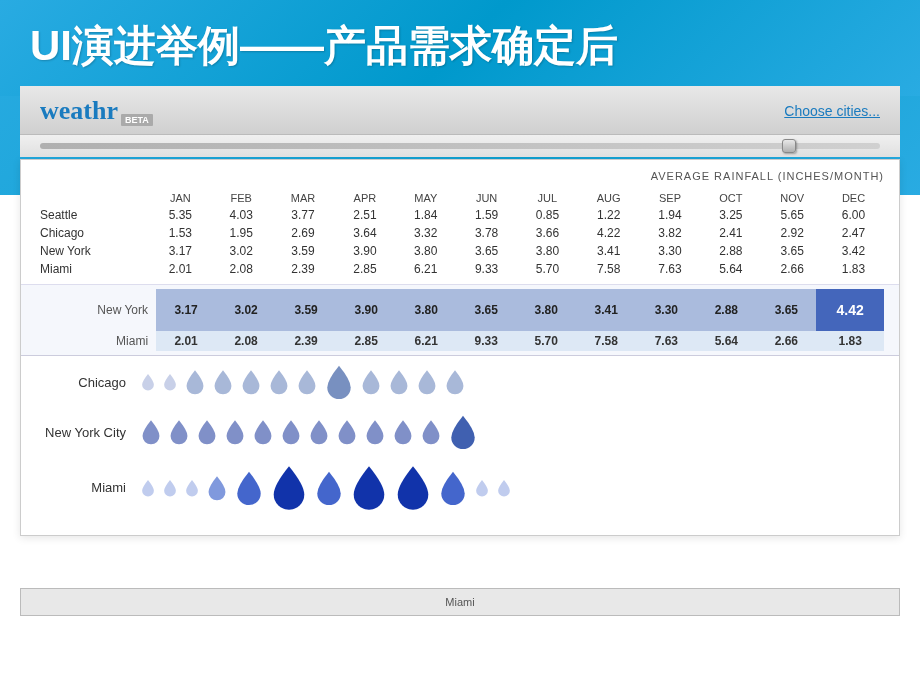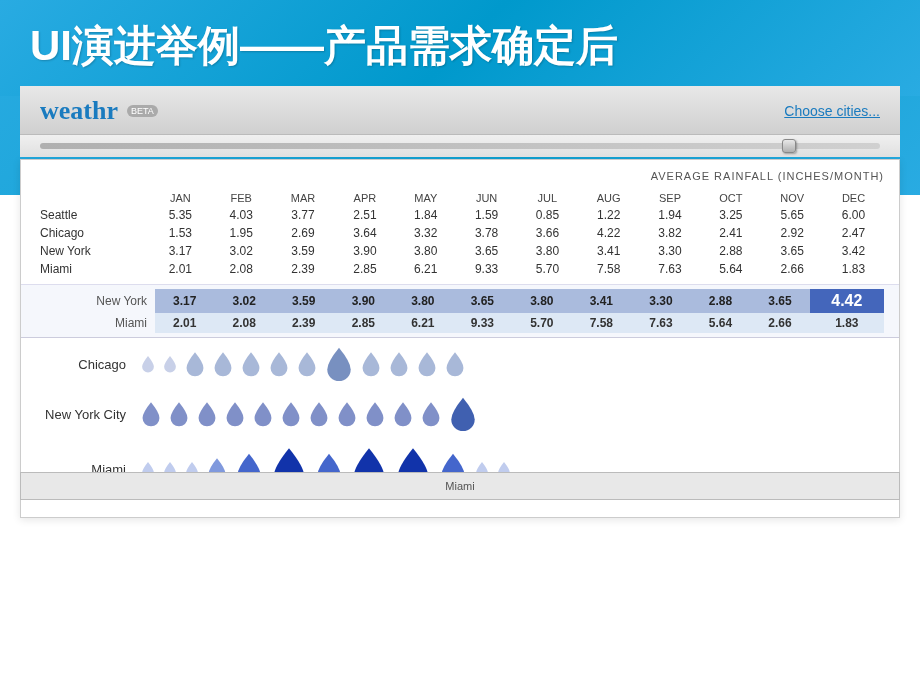--- a/index.html
+++ b/index.html
@@ -29,36 +29,36 @@
       background: linear-gradient(to bottom, #e8e8e8 0%, #d0d0d0 100%);
       padding: 10px 20px 8px 20px;
       display: flex;
       justify-content: space-between;
       align-items: center;
       border-bottom: 1px solid #bbb;
     }
 
     .weathr-logo {
       display: flex;
-      align-items: center;
-      gap: 9px;
+      align-items: flex-end;
+      gap: 3px;
     }
     .weathr-logo .logo-text {
       color: #1a7bbf;
       font-size: 26px;
       font-weight: bold;
       font-family: Georgia, serif;
     }
     .weathr-logo .beta-badge {
       background: #aaa;
       color: #fff;
       font-size: 9px;
       padding: 1px 4px;
-      border-radius: 6px;
-      font-weight: normal;
+      border-radius: 1px;
+      font-weight: bold;
       vertical-align: super;
     }
 
     .choose-cities {
       color: #1a7bbf;
       font-size: 14px;
       text-decoration: underline;
       cursor: pointer;
     }
 
@@ -140,21 +140,21 @@
       position: relative;
     }
     .raindrop svg {
       display: block;
     }
 
     
     .page-wrapper {
       position: relative;
       width: 920px;
-      height: 500px;
+      height: 616px;
     }
 
     .blue-bg {
       background: linear-gradient(135deg, #29abe2 0%, #0fa0d0 60%, #29abe2 100%);
       position: absolute;
       top: 0; left: 0; right: 0;
       height: 195px;
     }
   </style>
 </head>
@@ -279,21 +279,21 @@
               <td style="text-align: center; padding: 3px 4px; font-size: 12px; font-weight: bold; background: rgb(170, 187, 221); color: rgb(34, 34, 34);">3.02</td>
               <td style="text-align: center; padding: 3px 4px; font-size: 12px; font-weight: bold; background: rgb(170, 187, 221); color: rgb(34, 34, 34);">3.59</td>
               <td style="text-align: center; padding: 3px 4px; font-size: 12px; font-weight: bold; background: rgb(170, 187, 221); color: rgb(34, 34, 34);">3.90</td>
               <td style="text-align: center; padding: 3px 4px; font-size: 12px; font-weight: bold; background: rgb(170, 187, 221); color: rgb(34, 34, 34);">3.80</td>
               <td style="text-align: center; padding: 3px 4px; font-size: 12px; font-weight: bold; background: rgb(170, 187, 221); color: rgb(34, 34, 34);">3.65</td>
               <td style="text-align: center; padding: 3px 4px; font-size: 12px; font-weight: bold; background: rgb(170, 187, 221); color: rgb(34, 34, 34);">3.80</td>
               <td style="text-align: center; padding: 3px 4px; font-size: 12px; font-weight: bold; background: rgb(170, 187, 221); color: rgb(34, 34, 34);">3.41</td>
               <td style="text-align: center; padding: 3px 4px; font-size: 12px; font-weight: bold; background: rgb(170, 187, 221); color: rgb(34, 34, 34);">3.30</td>
               <td style="text-align: center; padding: 3px 4px; font-size: 12px; font-weight: bold; background: rgb(170, 187, 221); color: rgb(34, 34, 34);">2.88</td>
               <td style="text-align: center; padding: 3px 4px; font-size: 12px; font-weight: bold; background: rgb(170, 187, 221); color: rgb(34, 34, 34);">3.65</td>
-              <td style="text-align: center; padding: 3px 4px; font-size: 16px; font-weight: bold; background: rgb(68, 102, 187); color: rgb(255, 255, 255);">4.42</td>
+              <td style="text-align: center; padding: 13px 4px; font-size: 14px; font-weight: bold; background: rgb(68, 102, 187); color: rgb(255, 255, 255);">4.42</td>
             </tr>
             <tr>
               <td style="text-align: right; padding-right: 8px; color: rgb(85, 85, 85); font-size: 12px;">Miami</td>
               <td style="text-align: center; padding: 3px 4px; font-size: 12px; font-weight: bold; background: rgb(221, 232, 245); color: rgb(51, 51, 51);">2.01</td>
               <td style="text-align: center; padding: 3px 4px; font-size: 12px; font-weight: bold; background: rgb(221, 232, 245); color: rgb(51, 51, 51);">2.08</td>
               <td style="text-align: center; padding: 3px 4px; font-size: 12px; font-weight: bold; background: rgb(221, 232, 245); color: rgb(51, 51, 51);">2.39</td>
               <td style="text-align: center; padding: 3px 4px; font-size: 12px; font-weight: bold; background: rgb(221, 232, 245); color: rgb(51, 51, 51);">2.85</td>
               <td style="text-align: center; padding: 3px 4px; font-size: 12px; font-weight: bold; background: rgb(221, 232, 245); color: rgb(51, 51, 51);">6.21</td>
               <td style="text-align: center; padding: 3px 4px; font-size: 12px; font-weight: bold; background: rgb(221, 232, 245); color: rgb(51, 51, 51);">9.33</td>
               <td style="text-align: center; padding: 3px 4px; font-size: 12px; font-weight: bold; background: rgb(221, 232, 245); color: rgb(51, 51, 51);">5.70</td>

